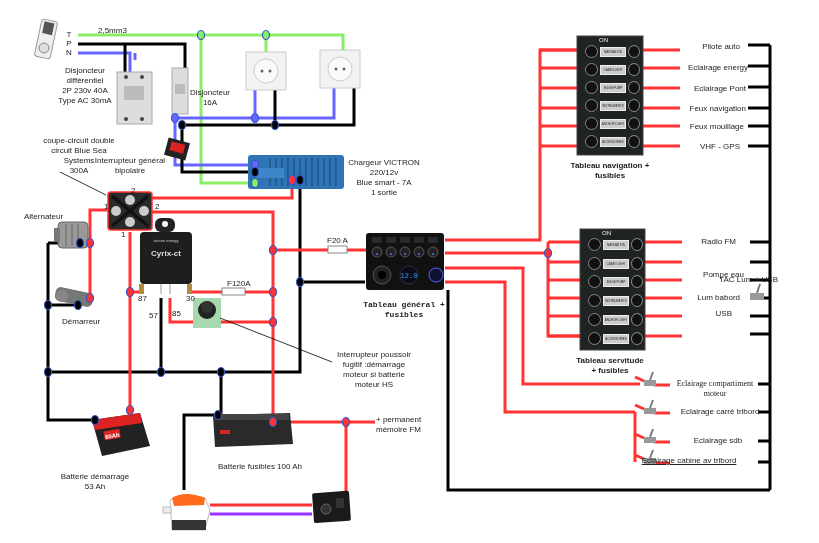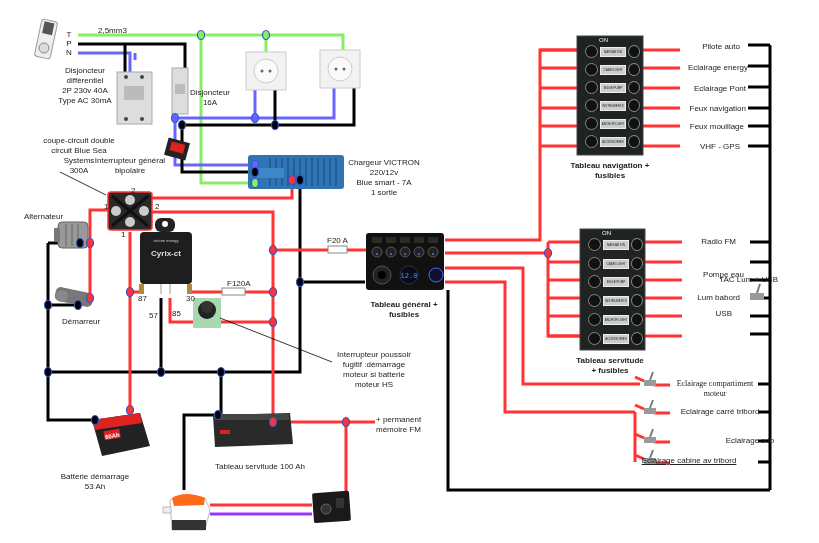--- a/index.html
+++ b/index.html
@@ -405,21 +405,21 @@
 <div class="lbl" style="left:172px;top:309px;">85</div>
 <div class="lbl" style="left:221px;top:279px;margin-left:6px;">F120A</div>
 <div class="lbl" style="left:327px;top:236px;">F20 A</div>
 
 <div class="lbl" style="left:332px;top:350px;width:84px;">
   <div>Interrupteur poussoir</div>
   <div>fugitif :démarrage</div>
   <div>moteur si batterie</div>
   <div>moteur HS</div>
 </div>
-<div class="lbl b" style="left:362px;top:300px;width:84px;">
+<div class="lbl b" style="left:362px;top:300px;width:84px;font-family:Liberation Mono, monospace;">
   <div>Tableau général +</div>
   <div>fusibles</div>
 </div>
 <div class="lbl b" style="left:565px;top:161px;width:90px;">
   <div>Tableau navigation +</div>
   <div>fusibles</div>
 </div>
 <div class="lbl b" style="left:565px;top:356px;width:90px;">
   <div>Tableau servitude</div>
   <div>+ fusibles</div>
@@ -504,24 +504,24 @@
 <div class="lbl r" style="left:660px;top:258px;width:84px;margin-top:12px;">Pompe eau</div>
 <div class="lbl r" style="left:692px;top:275px;width:86px;">TAC Lum + USB</div>
 <div class="lbl r" style="left:660px;top:293px;width:80px;">Lum babord</div>
 <div class="lbl r" style="left:660px;top:309px;width:72px;">USB</div>
 
 <div class="lbl" style="left:670px;top:379px;width:90px;font-family:Liberation Serif, serif;">
   <div>Eclairage compartiment</div>
   <div>moteur</div>
 </div>
 <div class="lbl" style="left:677px;top:407px;width:86px;">Eclairage carré tribord</div>
-<div class="lbl" style="left:688px;top:436px;width:60px;margin-left:32px;">Eclairage sdb</div>
+<div class="lbl" style="left:688px;top:436px;width:60px;">Eclairage sdb</div>
 <div class="lbl" style="left:640px;top:456px;width:98px;text-decoration:underline;">Eclairage cabine av tribord</div>
 
 <div class="lbl" style="left:50px;top:472px;width:90px;">
   <div>Batterie démarrage</div>
   <div>53 Ah</div>
 </div>
-<div class="lbl" style="left:212px;top:462px;width:96px;">Tableau servitude 100 Ah</div>
+<div class="lbl" style="left:212px;top:462px;width:96px;">Batterie fusibles 100 Ah</div>
 <div class="lbl l" style="left:376px;top:415px;">
   <div>+ permanent</div>
   <div>mémoire FM</div>
 </div>
 
 </body></html>

